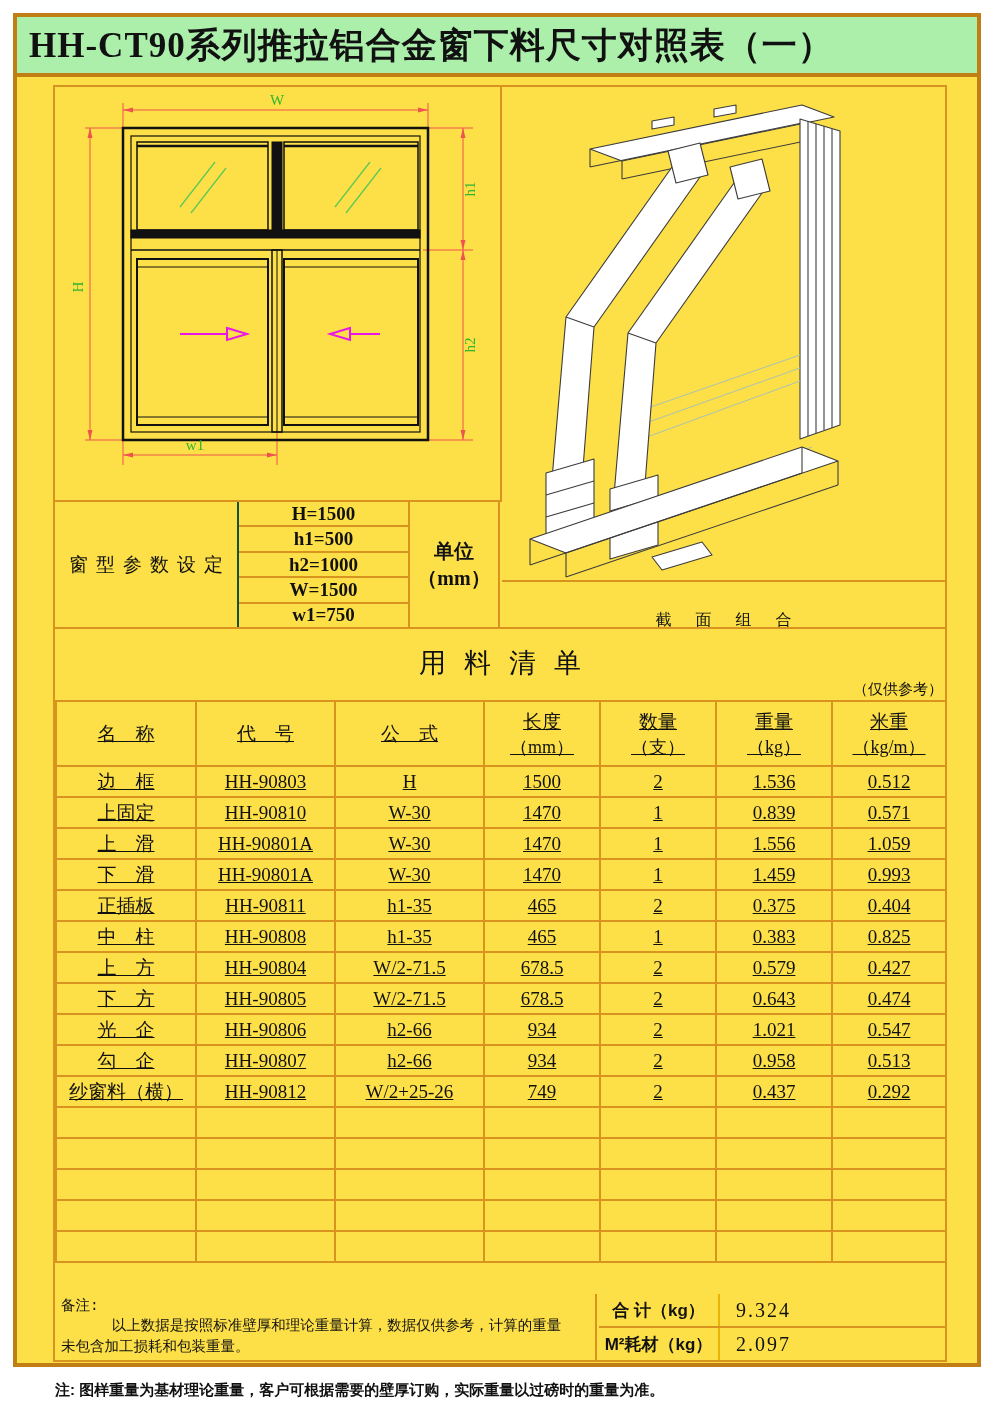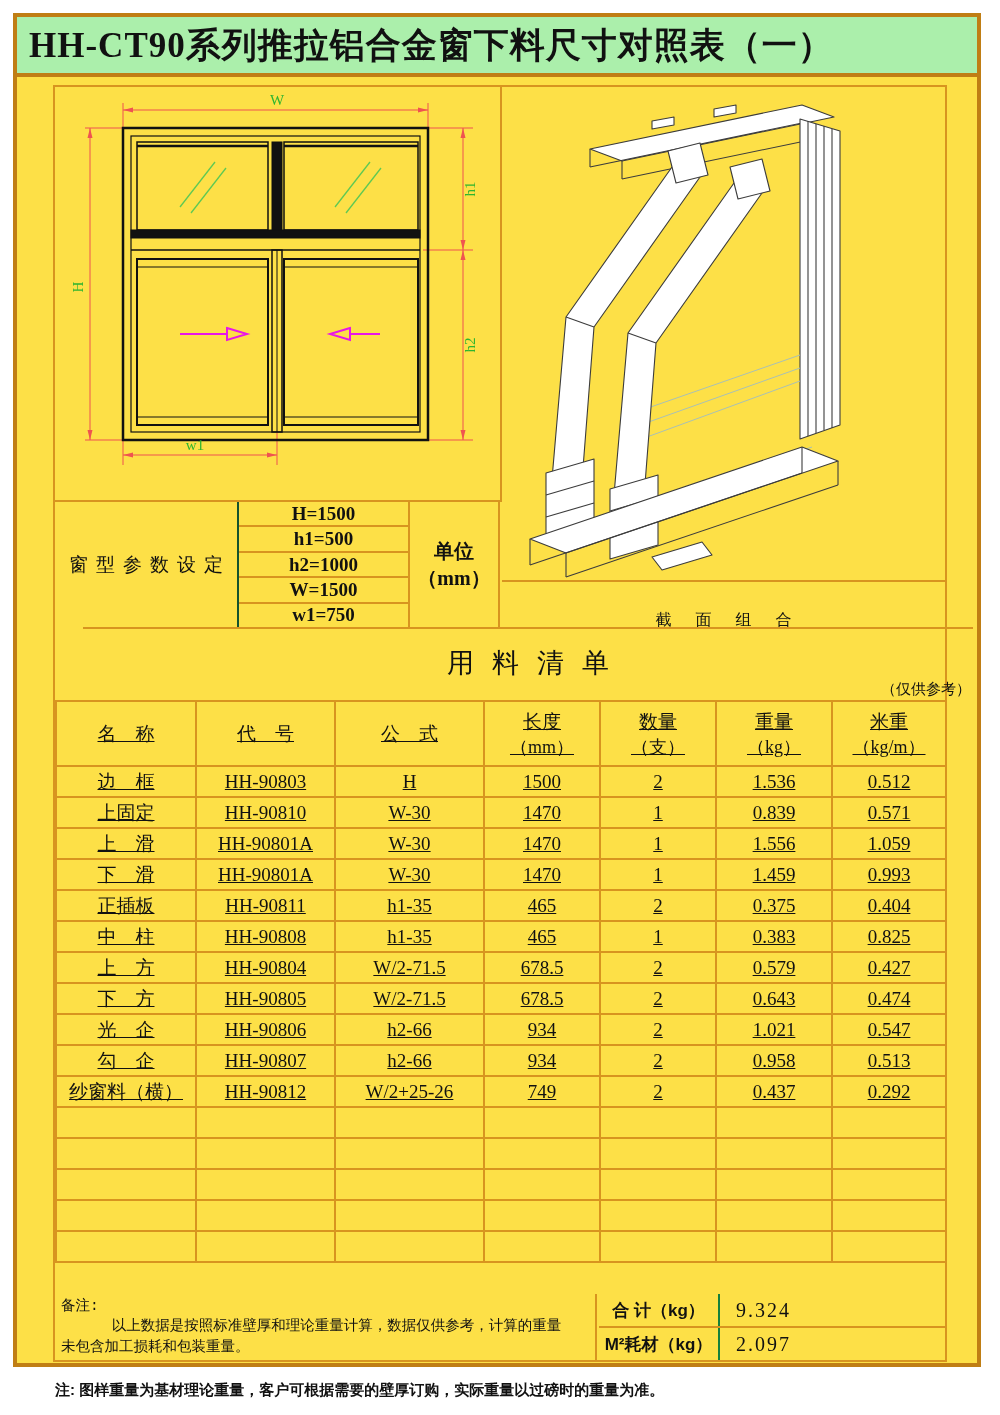--- a/index.html
+++ b/index.html
@@ -23,40 +23,40 @@
        font-size:19px;border-bottom:2px solid #d8941f;}
   .pv:last-child{border-bottom:none;}
   .param-unit{flex:1;display:flex;flex-direction:column;align-items:center;justify-content:center;
        font-weight:bold;font-size:20px;line-height:1.35;}
   .cell-iso{position:absolute;left:447px;top:0;width:443px;height:493px;
        border-bottom:2px solid #d8941f;}
   .cell-isolabel{position:absolute;left:447px;top:495px;width:443px;height:45px;
        display:flex;align-items:center;justify-content:center;font-size:16px;
        letter-spacing:24px;text-indent:24px;margin-top:16px;}
   .bom-title{position:absolute;left:0;top:540px;width:890px;height:73px;
-       border-top:2px solid #d8941f;box-sizing:border-box;margin-left:28px;}
+       border-top:2px solid #d8941f;box-sizing:border-box;}
   .bom-title-text{position:absolute;left:0;right:0;top:16px;text-align:center;font-size:27px;
        letter-spacing:18px;text-indent:18px;}
   .bom-ref{position:absolute;right:2px;bottom:1px;font-size:15px;}
   table.bom{position:absolute;left:0;top:613px;width:890px;border-collapse:collapse;
        table-layout:fixed;text-decoration:underline;}
   table.bom th,table.bom td{border:2px solid #d8941f;text-align:center;vertical-align:middle;
        font-weight:normal;font-size:19px;padding:0;overflow:hidden;white-space:nowrap;}
   table.bom tr.hdr{height:65px;}
   table.bom tr.r{height:31px;}
   .hl2{font-size:18px;}
   .footer-row{position:absolute;left:0;top:1207px;width:890px;height:66px;}
   .remark{position:absolute;left:0;top:0;width:542px;height:66px;border-right:2px solid #d8941f;
        box-sizing:border-box;font-family:Liberation Mono, monospace;
        font-size:14.5px;line-height:1.4;padding:2px 6px;}
   .remark .ind{text-indent:3.5em;}
   .totals{position:absolute;left:544px;top:0;right:0;height:66px;display:flex;flex-direction:column;}
   .trow{flex:1;display:flex;}
   .trow.first{border-bottom:2px solid #d8941f;}
-  .tlabel{width:119px;border-right:2px solid #15803d;display:flex;align-items:center;
+  .tlabel{width:119px;border-right:2px solid #eab308;display:flex;align-items:center;
        justify-content:center;font-family:"Liberation Sans","DejaVu Sans",sans-serif;
        font-weight:bold;font-size:17px;white-space:nowrap;}
   .tval{flex:1;display:flex;align-items:center;padding-left:16px;font-size:20px;letter-spacing:2px;}
   .bottom-note{position:absolute;left:55px;top:1381px;
        font-family:"Liberation Sans","DejaVu Sans",sans-serif;font-size:15px;font-weight:600;}
   svg text.dim{fill:#2fb52f;font-size:15px;font-family:"Liberation Serif","DejaVu Serif",serif;}
 </style>
 </head>
 <body>
 

